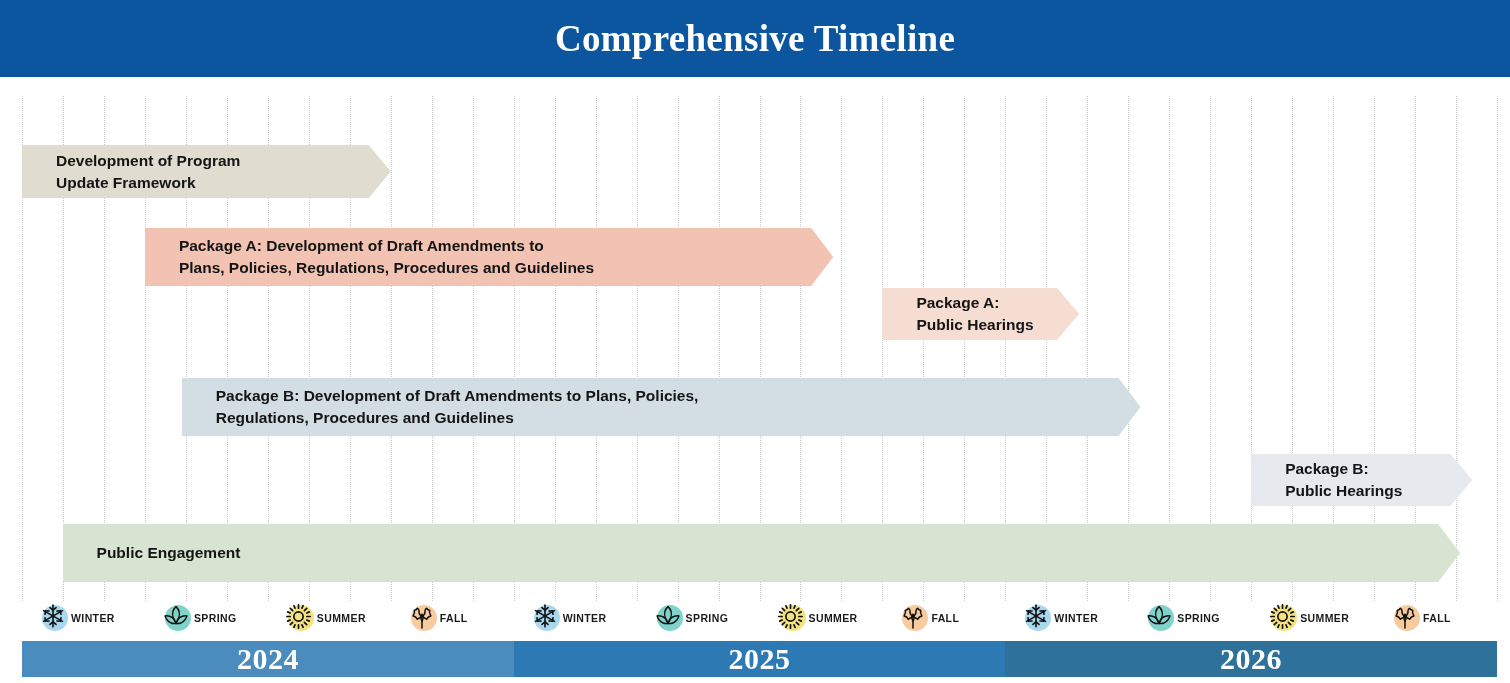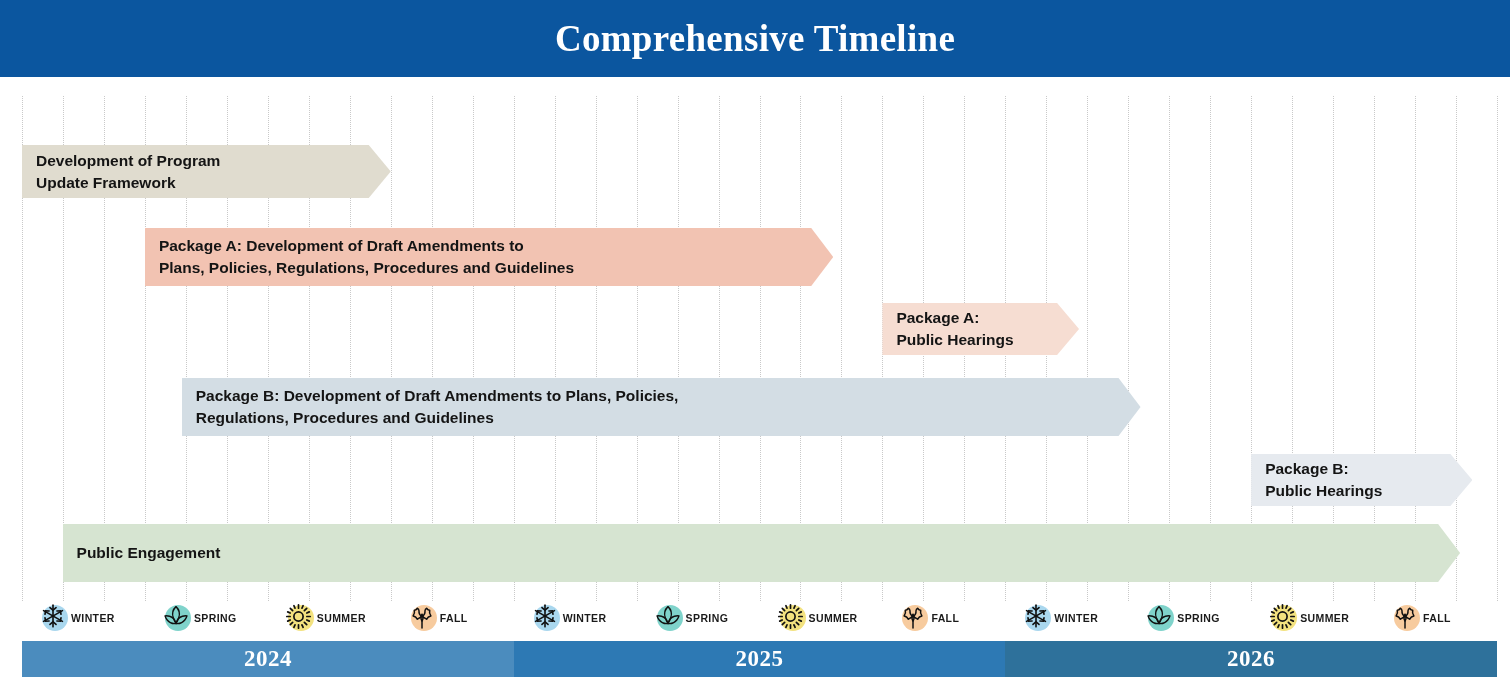--- a/index.html
+++ b/index.html
@@ -29,21 +29,21 @@
   }
   .gridline {
     position: absolute; top: 8px; width: 0; height: 505px;
     border-left: 1px dotted #c9c9c9;
   }
 
   
   .bar {
     position: absolute;
     display: flex; align-items: center;
-    padding-left: 14px; padding-right: 28px;
+    padding-left: 34px; padding-right: 28px;
   }
   .bar-label {
     font-size: 15.5px; line-height: 1.42; color: #141414;
     font-weight: 600; white-space: pre-line;
   }
   .bar.arrow {
     clip-path: polygon(0 0, calc(100% - 22px) 0, 100% 50%, calc(100% - 22px) 100%, 0 100%);
   }
 
   
@@ -73,21 +73,21 @@
   .year-bar {
     position: absolute; left: 22px; top: 641px; width: 1475px; height: 36px;
     display: flex;
   }
   .year-seg {
     display: flex; align-items: center; justify-content: center;
     height: 36px;
   }
   .year-label {
     font-family: "Liberation Serif", serif;
-    font-size: 23px; font-weight: 700; color: #ffffff; letter-spacing: 0.5px;
+    font-size: 30px; font-weight: 700; color: #ffffff; letter-spacing: 0.5px;
   }
 </style>
 </head>
 <body>
 
 <div id="root">
 
   <div class="header-banner">
     <div class="header-title">Comprehensive Timeline</div>
   </div>
@@ -131,21 +131,21 @@
       <div class="gridline" style="left: 1456.03px;"></div>
       <div class="gridline" style="left: 1497px;"></div>
       <div class="bar arrow" style="left: 22px; top: 57px; width: 368.75px; height: 53px; background: rgb(224, 220, 207);">
         <div class="bar-label">Development of Program
 Update Framework</div>
       </div>
       <div class="bar arrow" style="left: 144.917px; top: 140px; width: 688.333px; height: 58px; background: rgb(242, 195, 178);">
         <div class="bar-label">Package A: Development of Draft Amendments to
 Plans, Policies, Regulations, Procedures and Guidelines</div>
       </div>
-      <div class="bar arrow" style="left: 882.417px; top: 215px; width: 196.667px; height: 52px; background: rgb(246, 221, 210);">
+      <div class="bar arrow" style="left: 882.417px; top: 200px; width: 196.667px; height: 52px; background: rgb(246, 221, 210);">
         <div class="bar-label">Package A:
 Public Hearings</div>
       </div>
       <div class="bar arrow" style="left: 181.792px; top: 290px; width: 958.75px; height: 58px; background: rgb(211, 221, 228);">
         <div class="bar-label">Package B: Development of Draft Amendments to Plans, Policies,
 Regulations, Procedures and Guidelines</div>
       </div>
       <div class="bar arrow" style="left: 1251.17px; top: 366px; width: 221.25px; height: 52px; background: rgb(230, 234, 239);">
         <div class="bar-label">Package B:
 Public Hearings</div>

